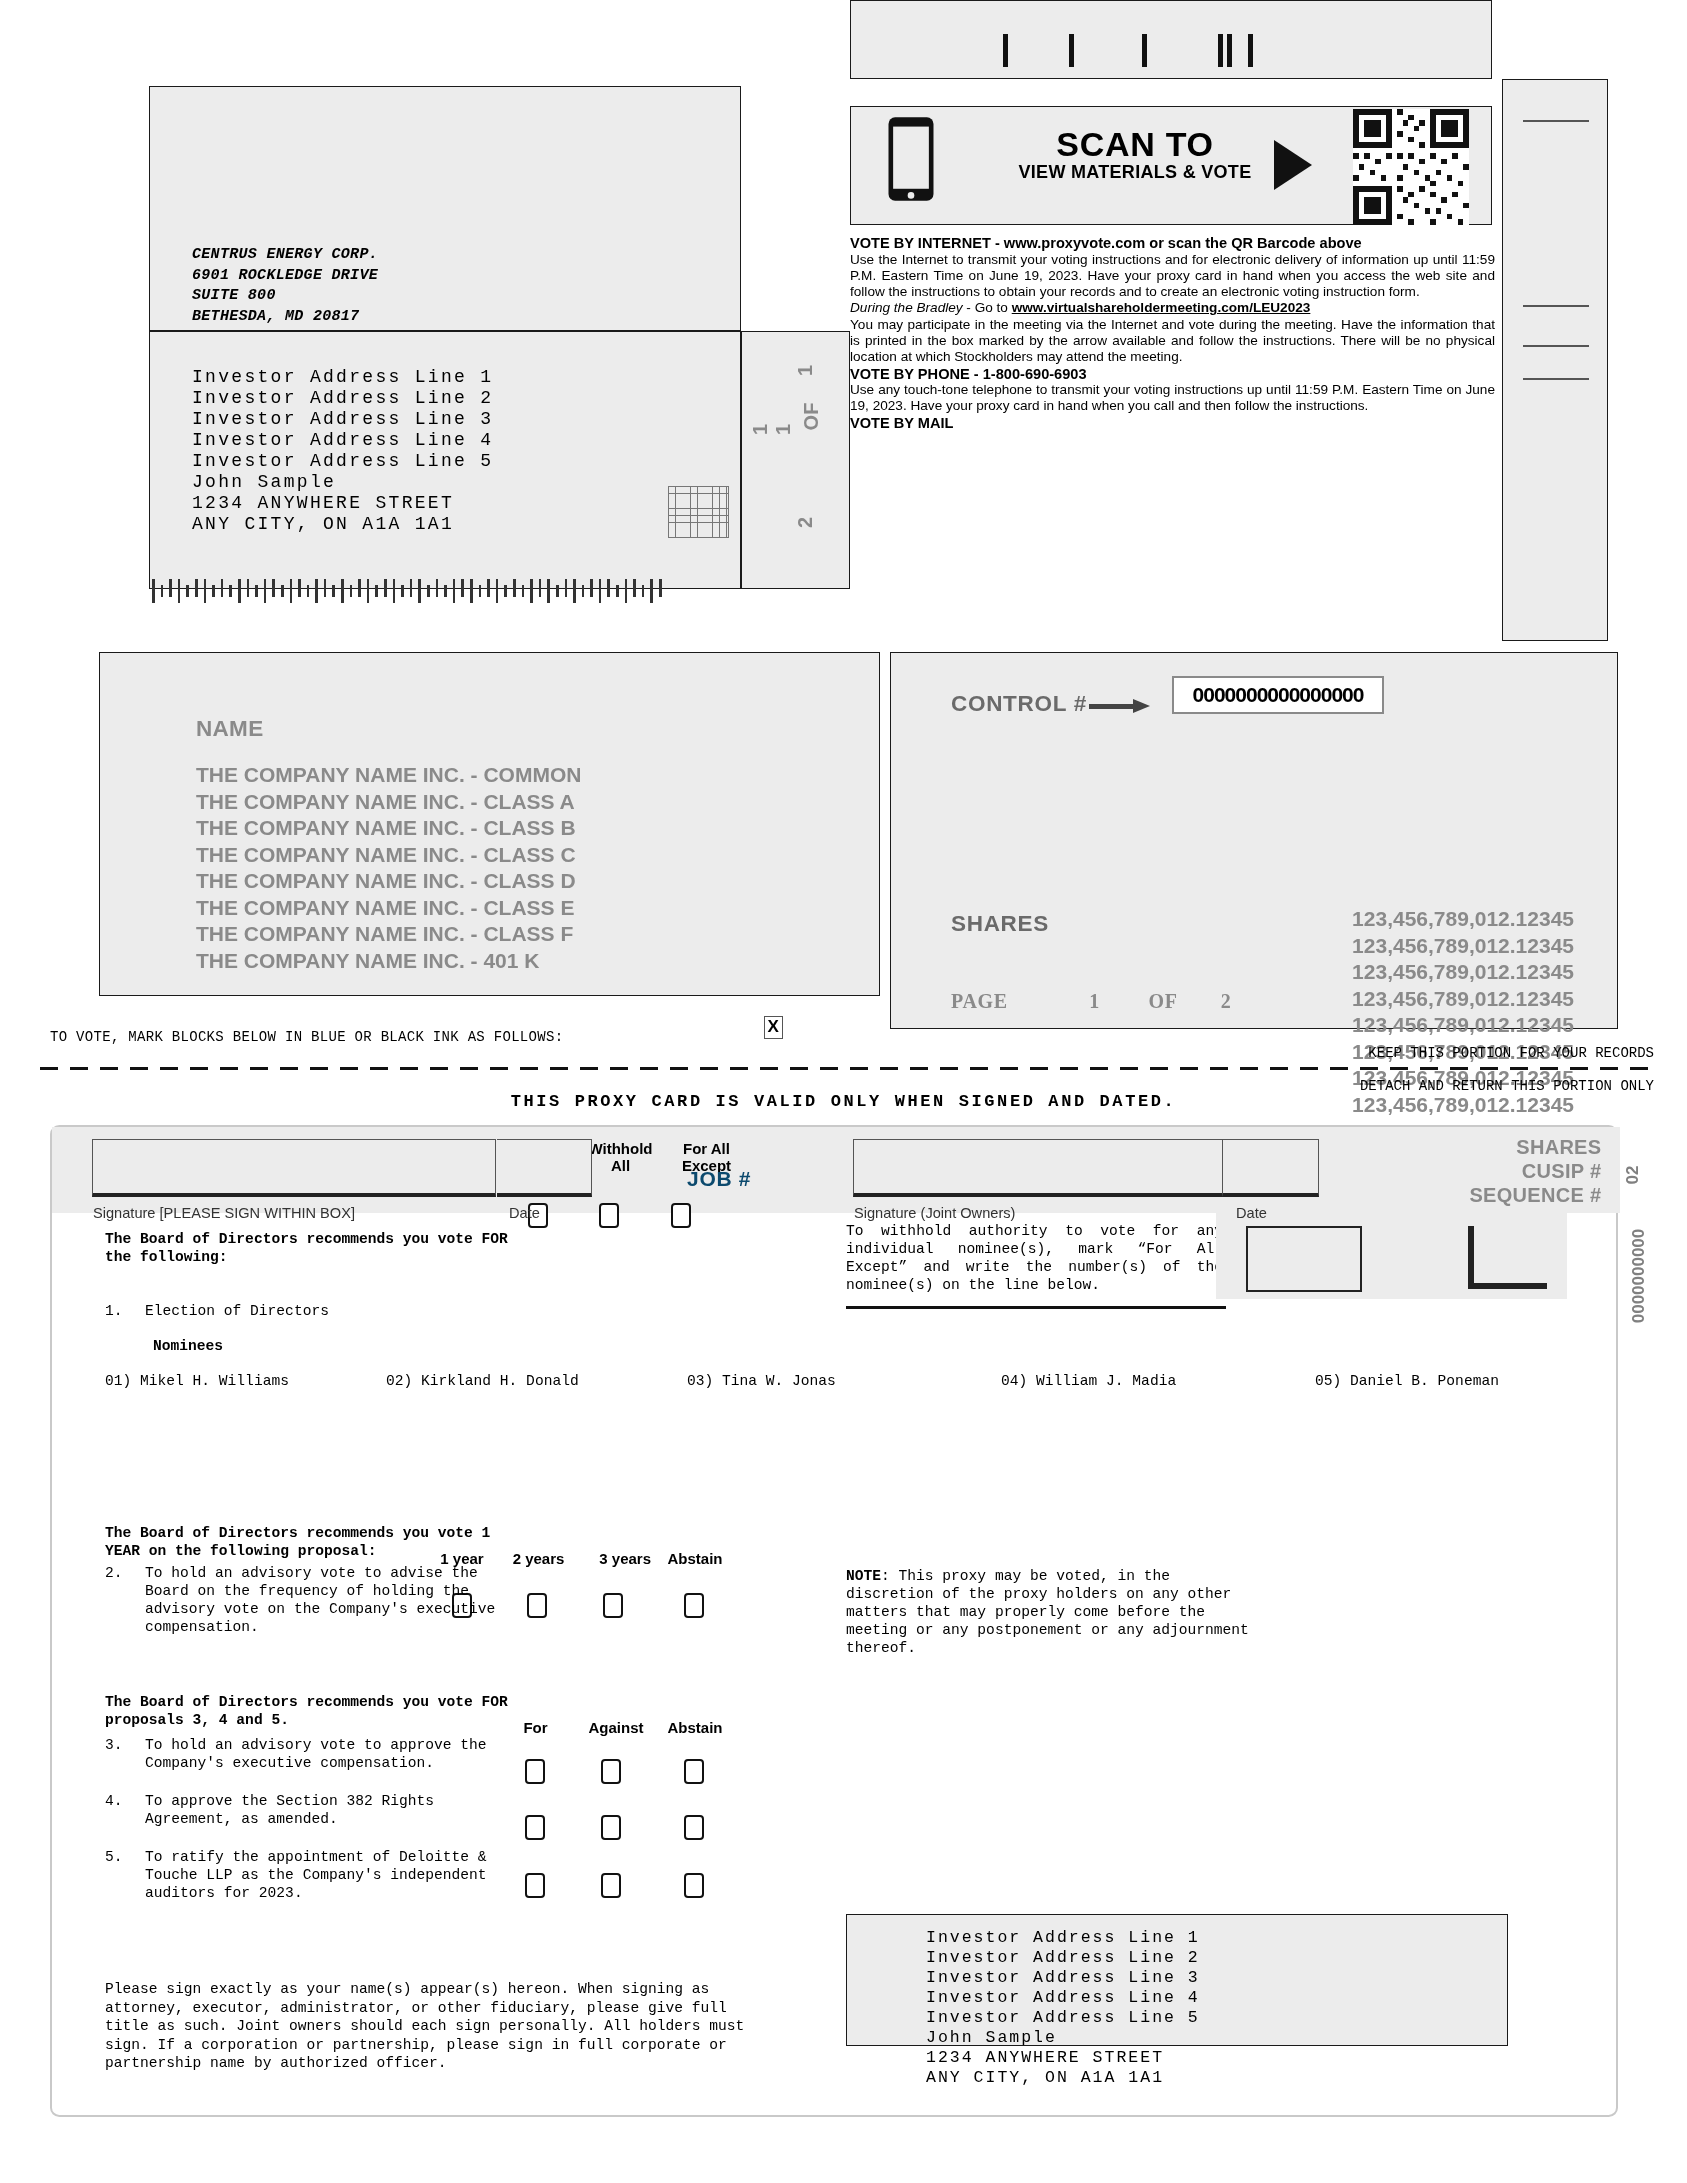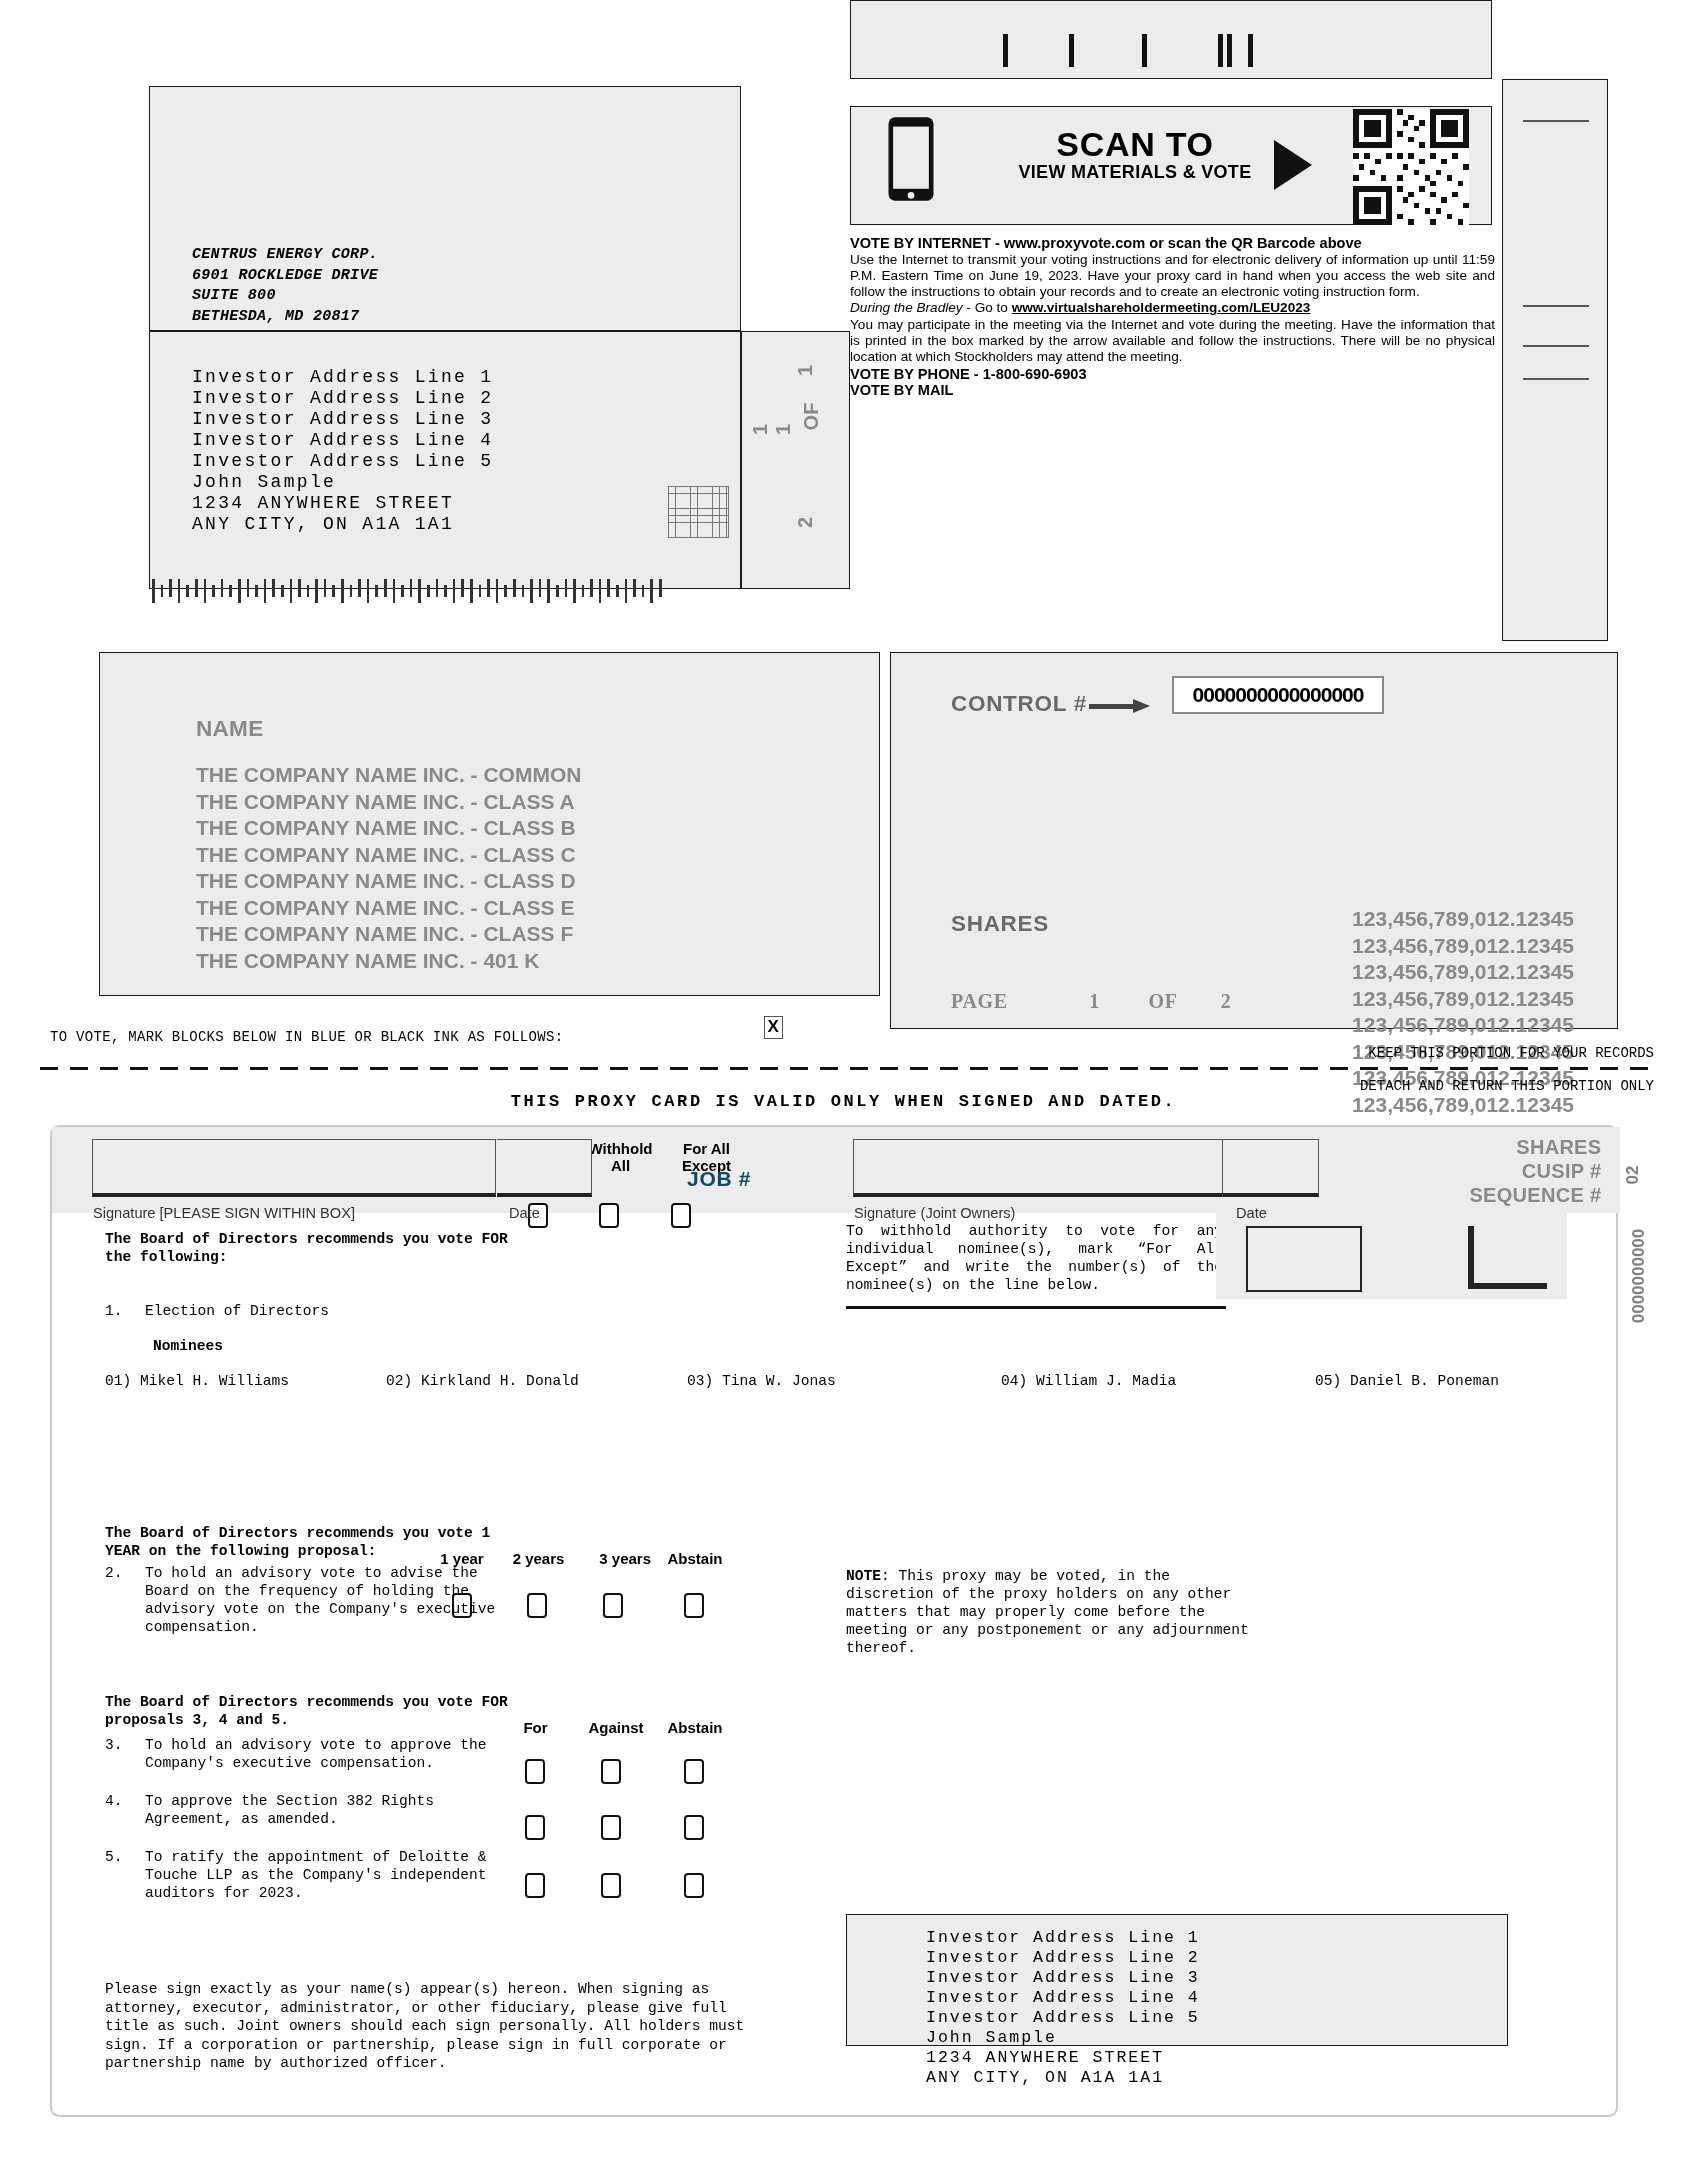--- a/index.html
+++ b/index.html
@@ -337,20 +337,21 @@
       <rect x="14" y="20" width="1" height="1"></rect>
   </g>
 </svg>
 
 <div class="abs" id="instr">
   <p class="hd">VOTE BY INTERNET - www.proxyvote.com or scan the QR Barcode above</p>
   <p class="just">Use the Internet to transmit your voting instructions and for electronic delivery of information up until 11:59 P.M. Eastern Time on June 19, 2023. Have your proxy card in hand when you access the web site and follow the instructions to obtain your records and to create an electronic voting instruction form.</p>
   <p><span class="ital">During the Bradley</span><span> - Go to </span><span class="ul">www.virtualshareholdermeeting.com/LEU2023</span></p>
   <p class="just">You may participate in the meeting via the Internet and vote during the meeting. Have the information that is printed in the box marked by the arrow available and follow the instructions. There will be no physical location at which Stockholders may attend the meeting.</p>
   <p class="hd">VOTE BY PHONE - 1-800-690-6903</p>
+  <p class="just">Use any touch-tone telephone to transmit your voting instructions up until 11:59 P.M. Eastern Time on June 19, 2023. Have your proxy card in hand when you call and then follow the instructions.</p>
   <p class="hd">VOTE BY MAIL</p>
 </div>
 
 <div class="abs grey bdr" id="tear-strip">
   <span class="ln" style="top:40px"></span>
   <span class="ln" style="top:225px"></span>
   <span class="ln" style="top:265px"></span>
   <span class="ln" style="top:298px"></span>
 </div>
 

